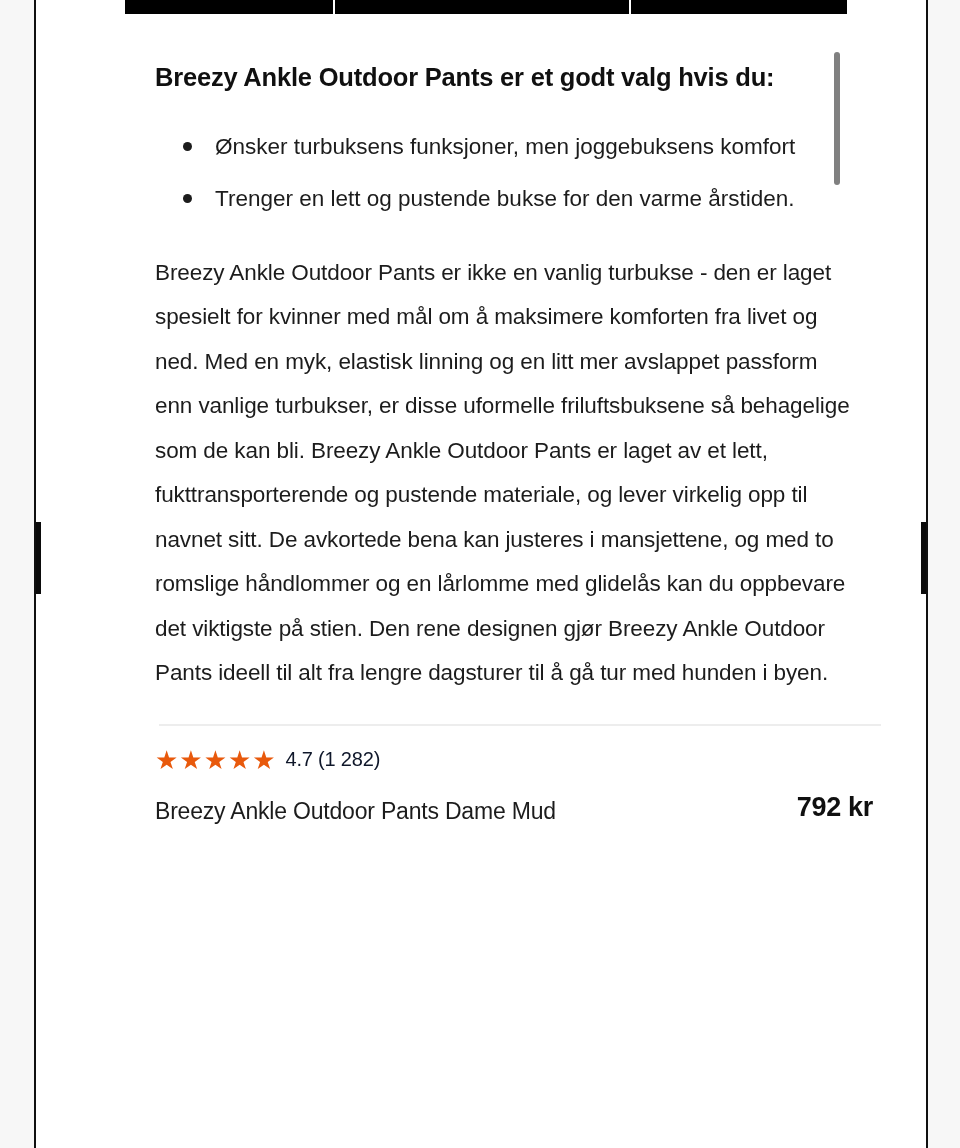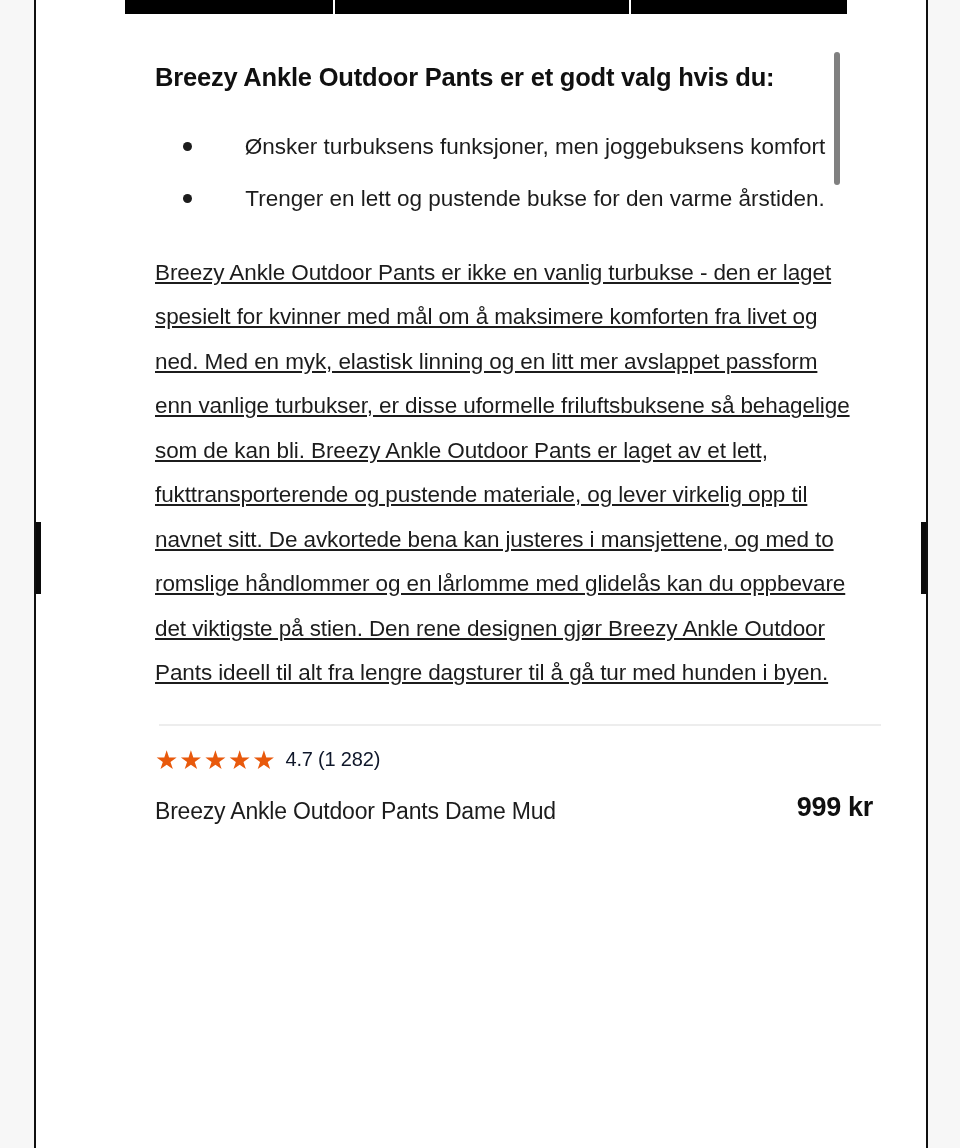--- a/index.html
+++ b/index.html
@@ -100,39 +100,37 @@
     margin: 28px 0 0 0;
     padding: 0;
   }
   ul#benefit-list li {
     position: relative;
     padding-left: 60px;
     font-size: 22.5px;
     line-height: 52px;
     color: #1c1c1c;
     margin-bottom: 0;
-    text-align: center;
   }
   ul#benefit-list li .bullet-dot {
     position: absolute;
     left: 28px;
     top: 21px;
     width: 9px;
     height: 9px;
     border-radius: 50%;
     background: #1c1c1c;
   }
 
   p.desc-body {
     margin: 26px 0 0 0;
     font-size: 22.5px;
     line-height: 44.5px;
     color: #1c1c1c;
     letter-spacing: -0.1px;
-    text-decoration: underline;
   }
 
   hr.section-divider {
     margin: 28px 0 0 4px;
     border: 0;
     border-top: 2px solid #ededed;
     width: 722px;
   }
 
   
@@ -221,18 +219,18 @@
           <span id="stars">
             <span class="star">★</span>
             <span class="star">★</span>
             <span class="star">★</span>
             <span class="star">★</span>
             <span class="star">★</span>
           </span>
           <span id="rating-text">4.7 (1 282)</span>
         </div>
         <div id="product-name">Breezy Ankle Outdoor Pants Dame Mud</div>
-        <div id="product-price">999 kr</div>
+        <div id="product-price">792 kr</div>
       </div>
 
     </div>
   </div>
 </div>
 
 </body></html>

